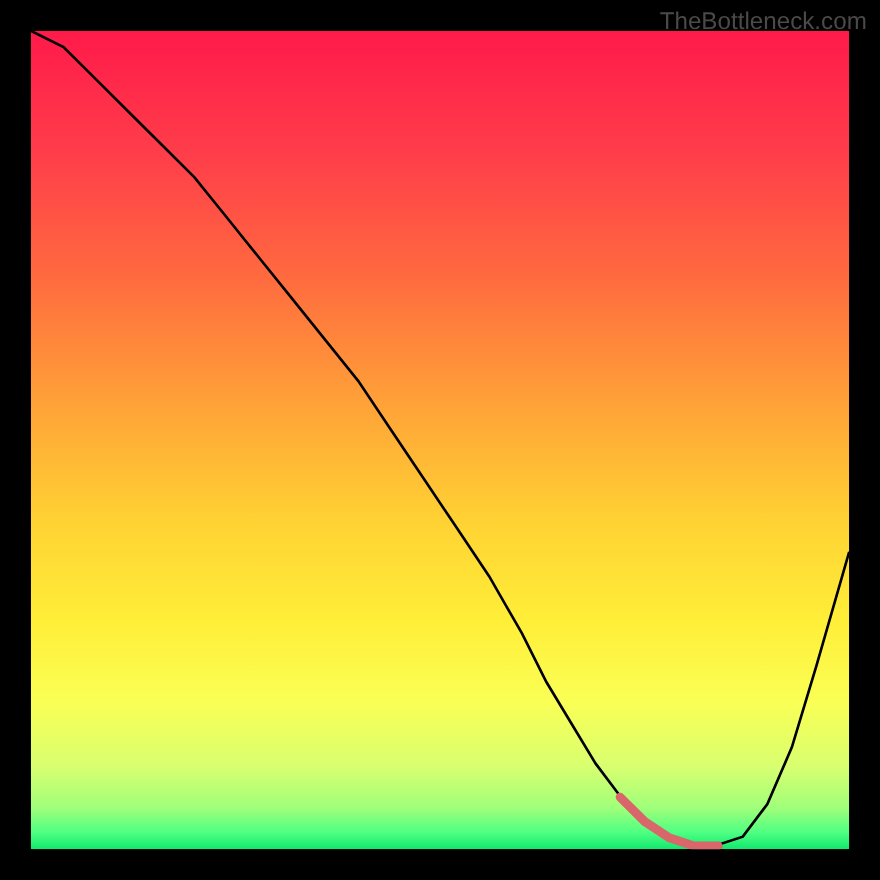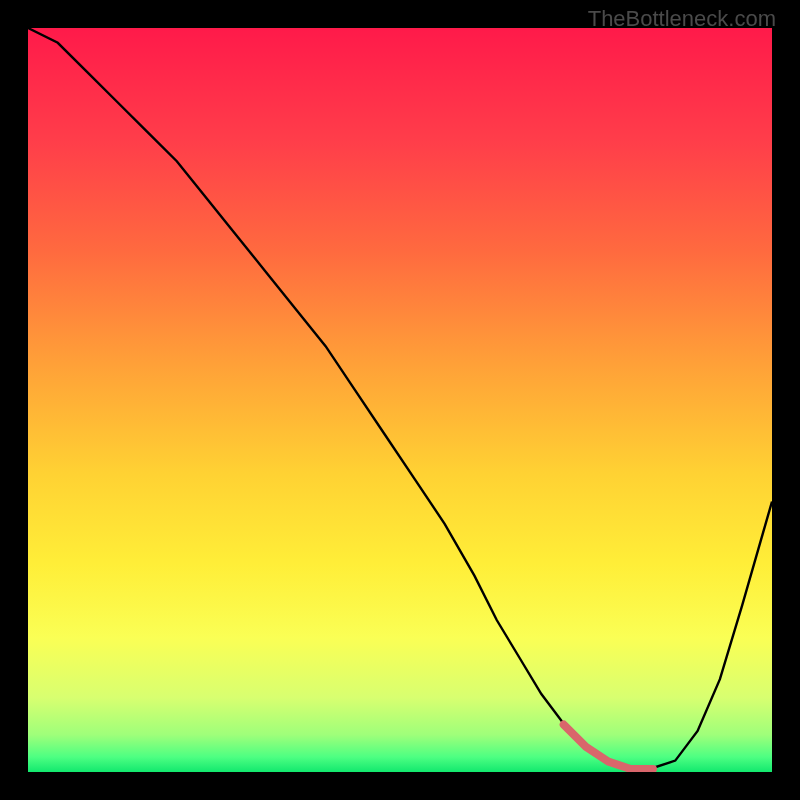--- a/index.html
+++ b/index.html
@@ -1,17 +1,17 @@
 <!DOCTYPE html>
 <html><head>
 <meta charset="utf-8">
 <style>
   * { margin: 0; padding: 0; box-sizing: border-box; }
   body { width: 800px; height: 800px; background: #000; position: relative; font-family: Arial, sans-serif; }
-  .watermark { position: absolute; top: 6px; right: 24px; color: #4a4a4a; font-size: 22px; font-weight: 500; z-index: 10; }
+  .watermark { position: absolute; top: 6px; right: 12px; color: #4a4a4a; font-size: 22px; font-weight: 500; z-index: 10; }
   .plot-area { position: absolute; top: 28px; left: 28px; width: 744px; height: 744px; }
   .gradient-bg { position: absolute; top: 0; left: 0; width: 100%; height: 100%; }
   .curve { position: absolute; top: 0; left: 0; width: 100%; height: 100%; }
   .highlight { position: absolute; top: 0; left: 0; width: 100%; height: 100%; }
 </style>
 </head>
 <body>
 
 <div class="watermark">TheBottleneck.com</div>
 

